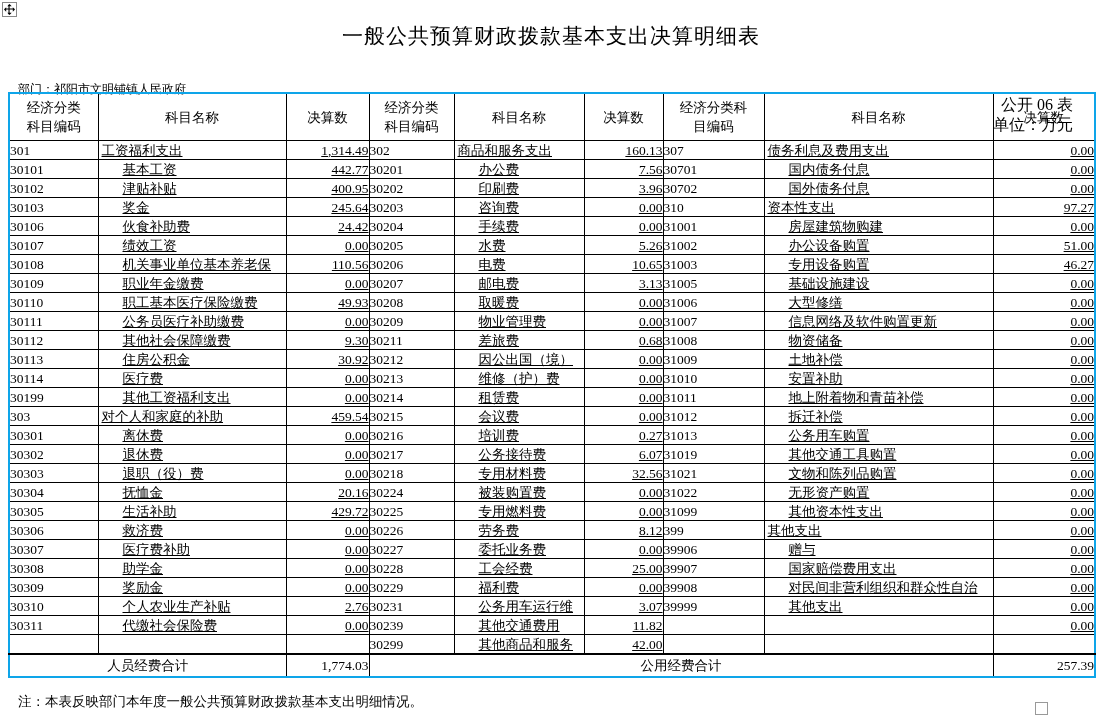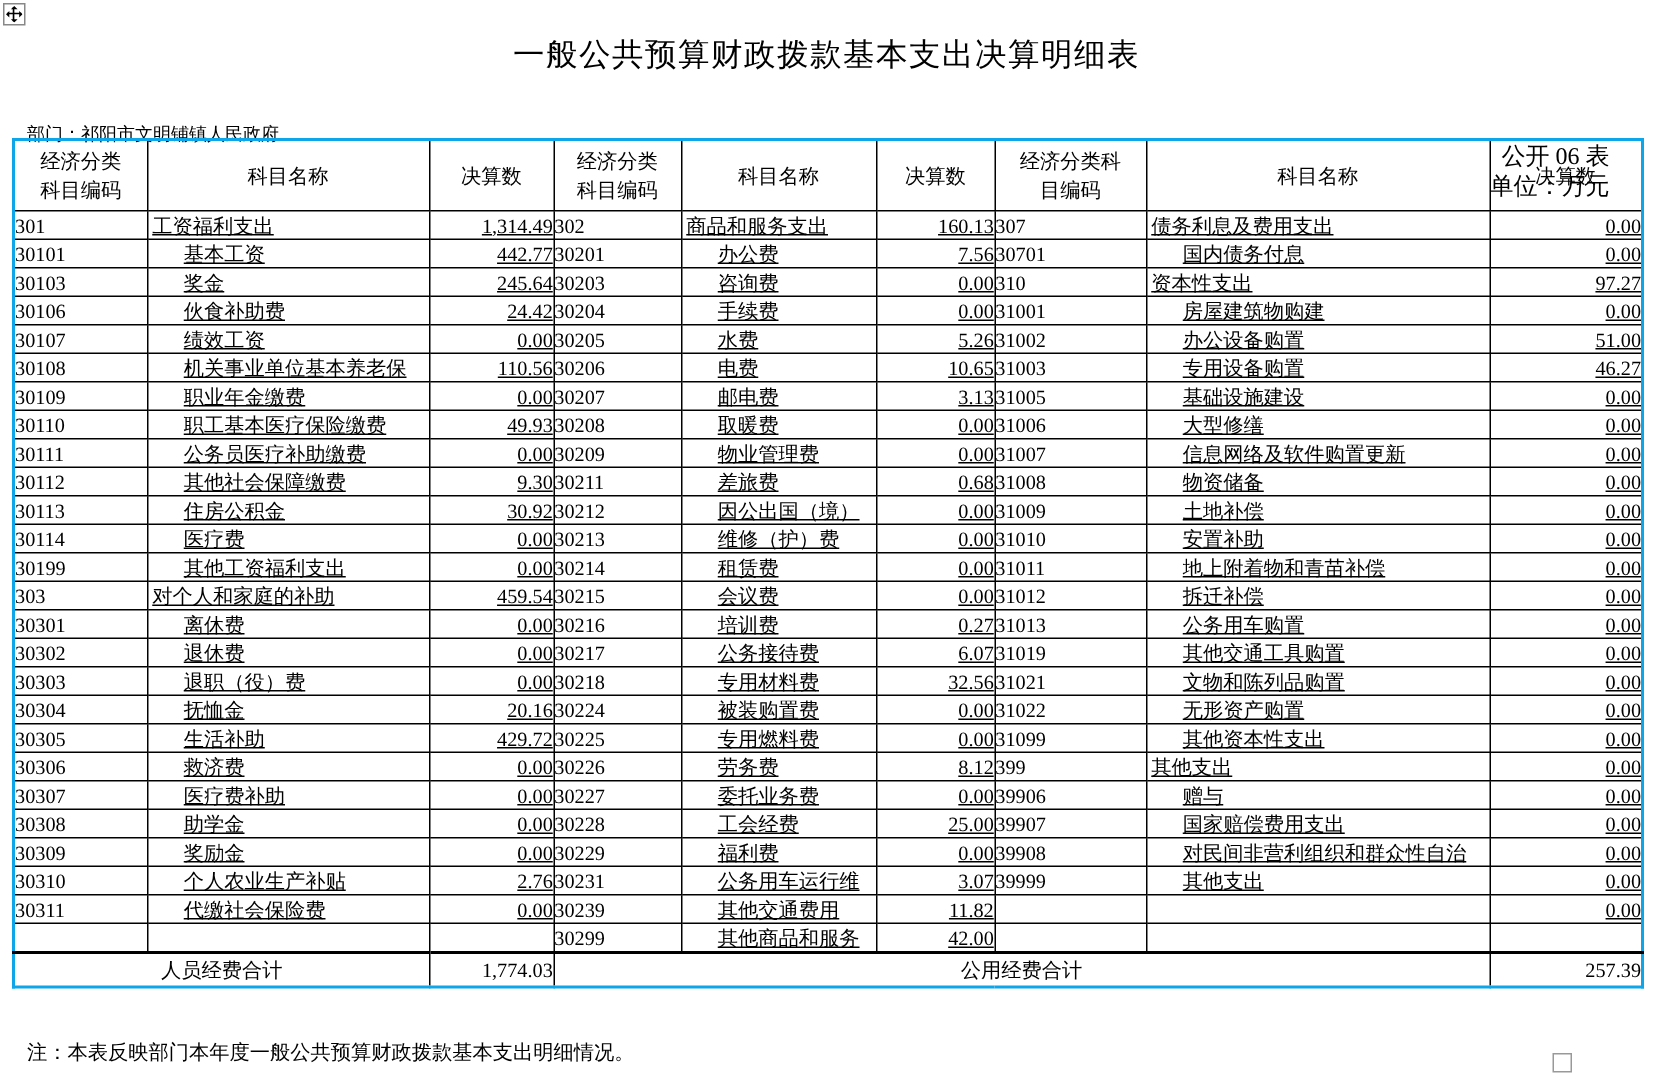--- a/index.html
+++ b/index.html
@@ -115,20 +115,31 @@
         <td class="c-name lv1"><span class="u">基本工资</span></td>
         <td class="c-val"><span class="u">442.77</span></td>
         <td class="c-code">30201</td>
         <td class="c-name lv1"><span class="u">办公费</span></td>
         <td class="c-val"><span class="u">7.56</span></td>
         <td class="c-code">30701</td>
         <td class="c-name lv1"><span class="u">国内债务付息</span></td>
         <td class="c-val"><span class="u">0.00</span></td>
       </tr>
       <tr>
+        <td class="c-code">30102</td>
+        <td class="c-name lv1"><span class="u">津贴补贴</span></td>
+        <td class="c-val"><span class="u">400.95</span></td>
+        <td class="c-code">30202</td>
+        <td class="c-name lv1"><span class="u">印刷费</span></td>
+        <td class="c-val"><span class="u">3.96</span></td>
+        <td class="c-code">30702</td>
+        <td class="c-name lv1"><span class="u">国外债务付息</span></td>
+        <td class="c-val"><span class="u">0.00</span></td>
+      </tr>
+      <tr>
         <td class="c-code">30103</td>
         <td class="c-name lv1"><span class="u">奖金</span></td>
         <td class="c-val"><span class="u">245.64</span></td>
         <td class="c-code">30203</td>
         <td class="c-name lv1"><span class="u">咨询费</span></td>
         <td class="c-val"><span class="u">0.00</span></td>
         <td class="c-code">310</td>
         <td class="c-name lv0"><span class="u">资本性支出</span></td>
         <td class="c-val"><span class="u">97.27</span></td>
       </tr>

